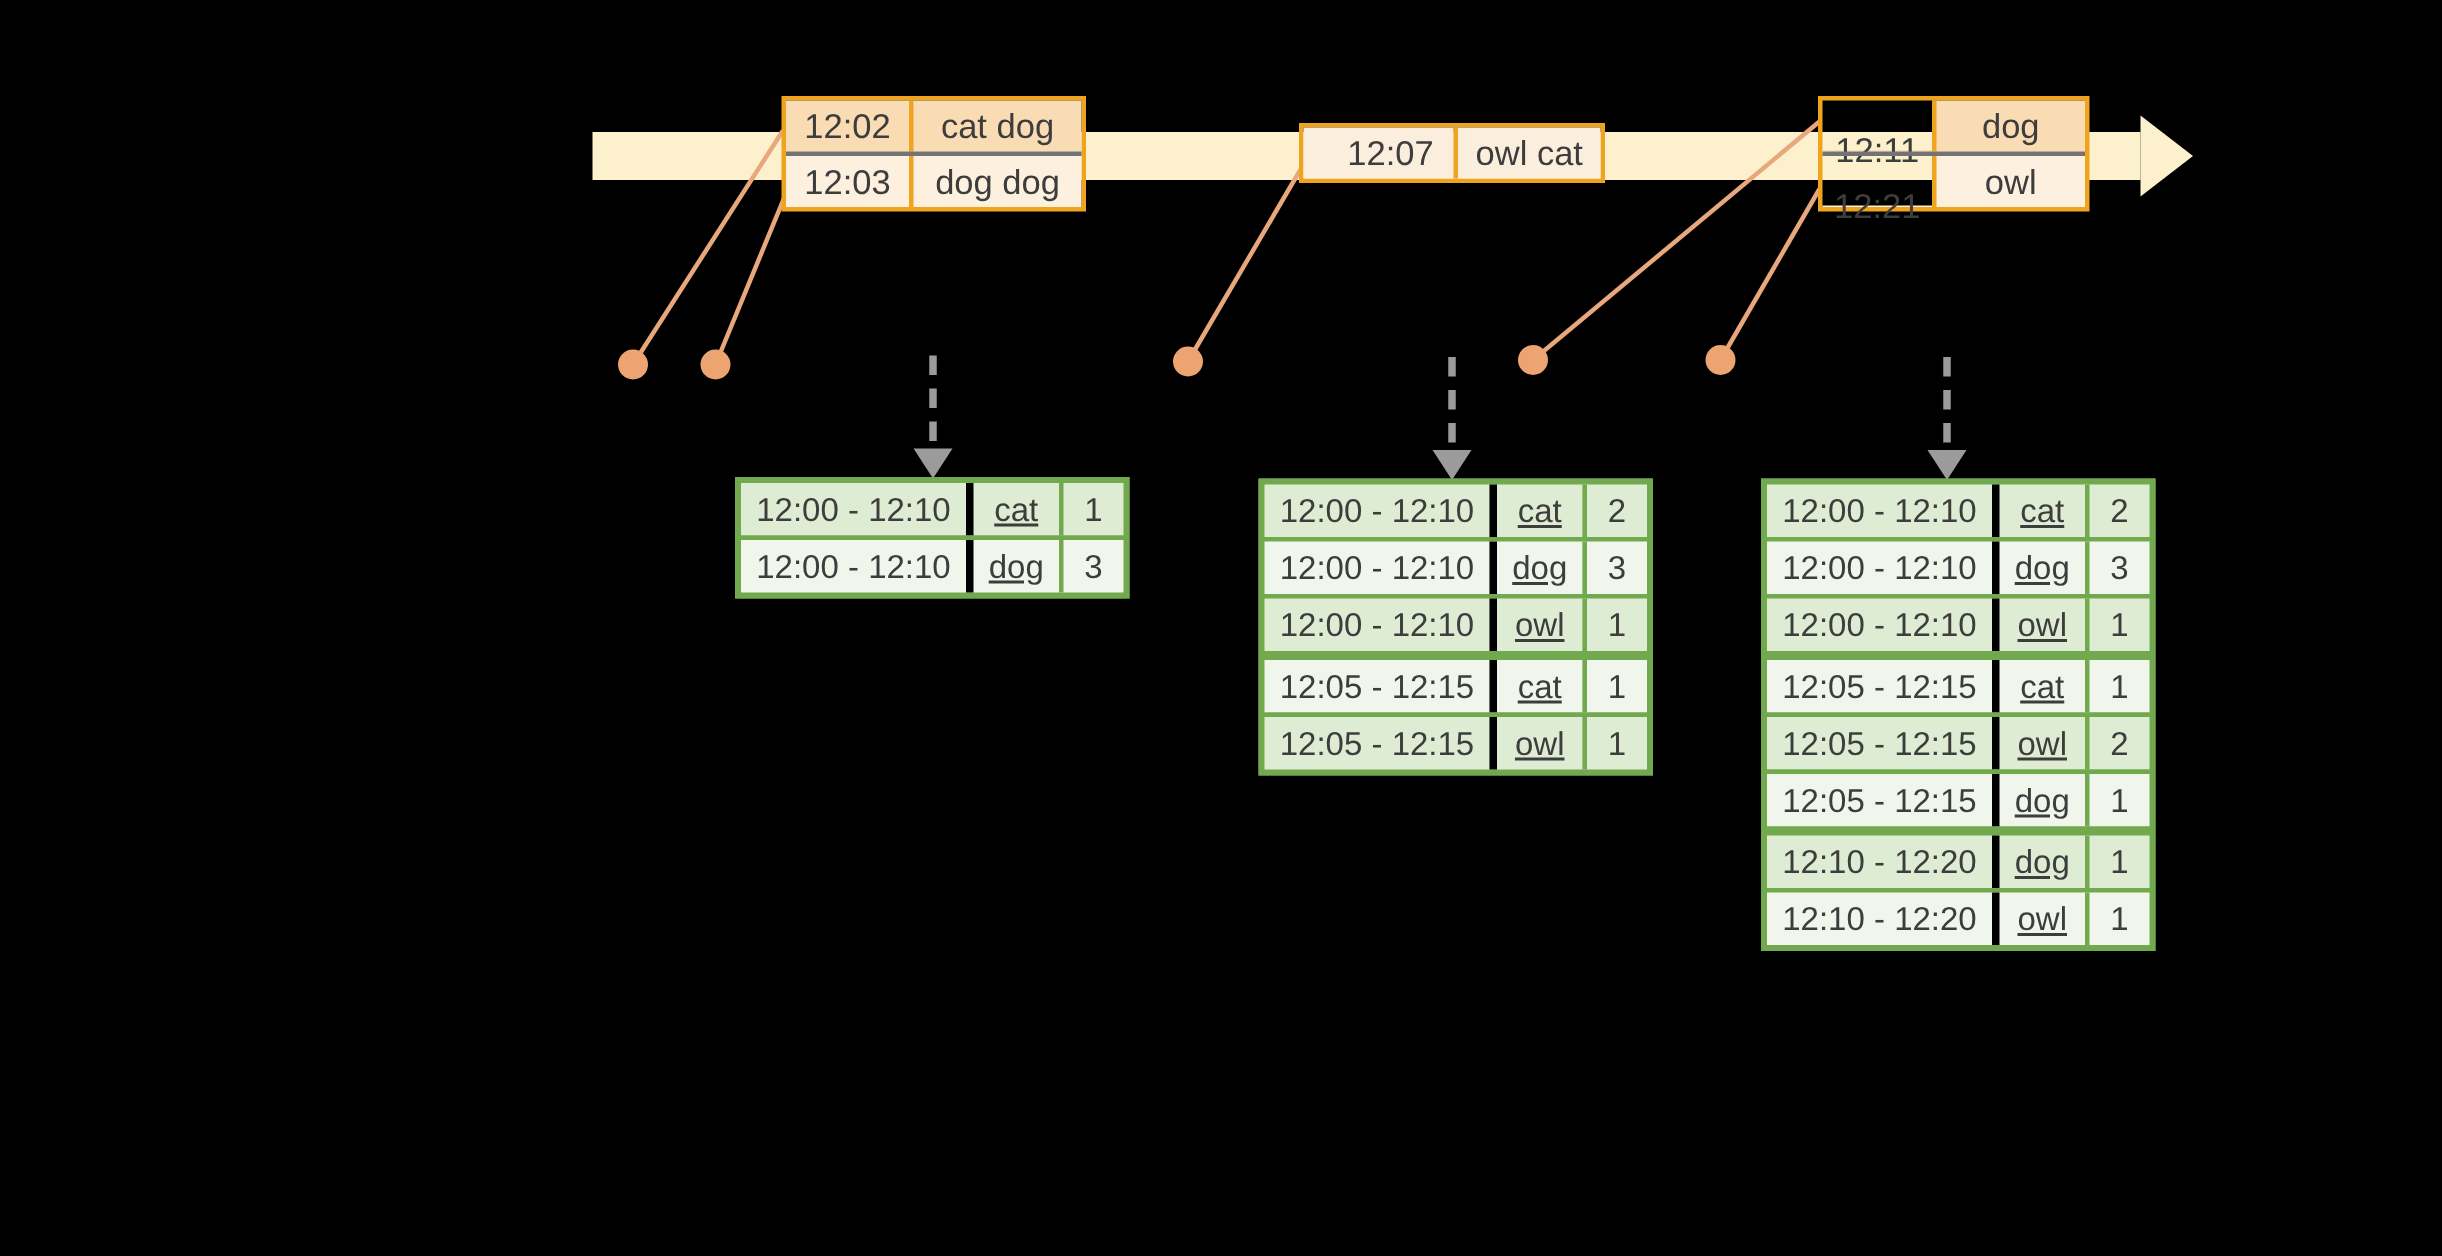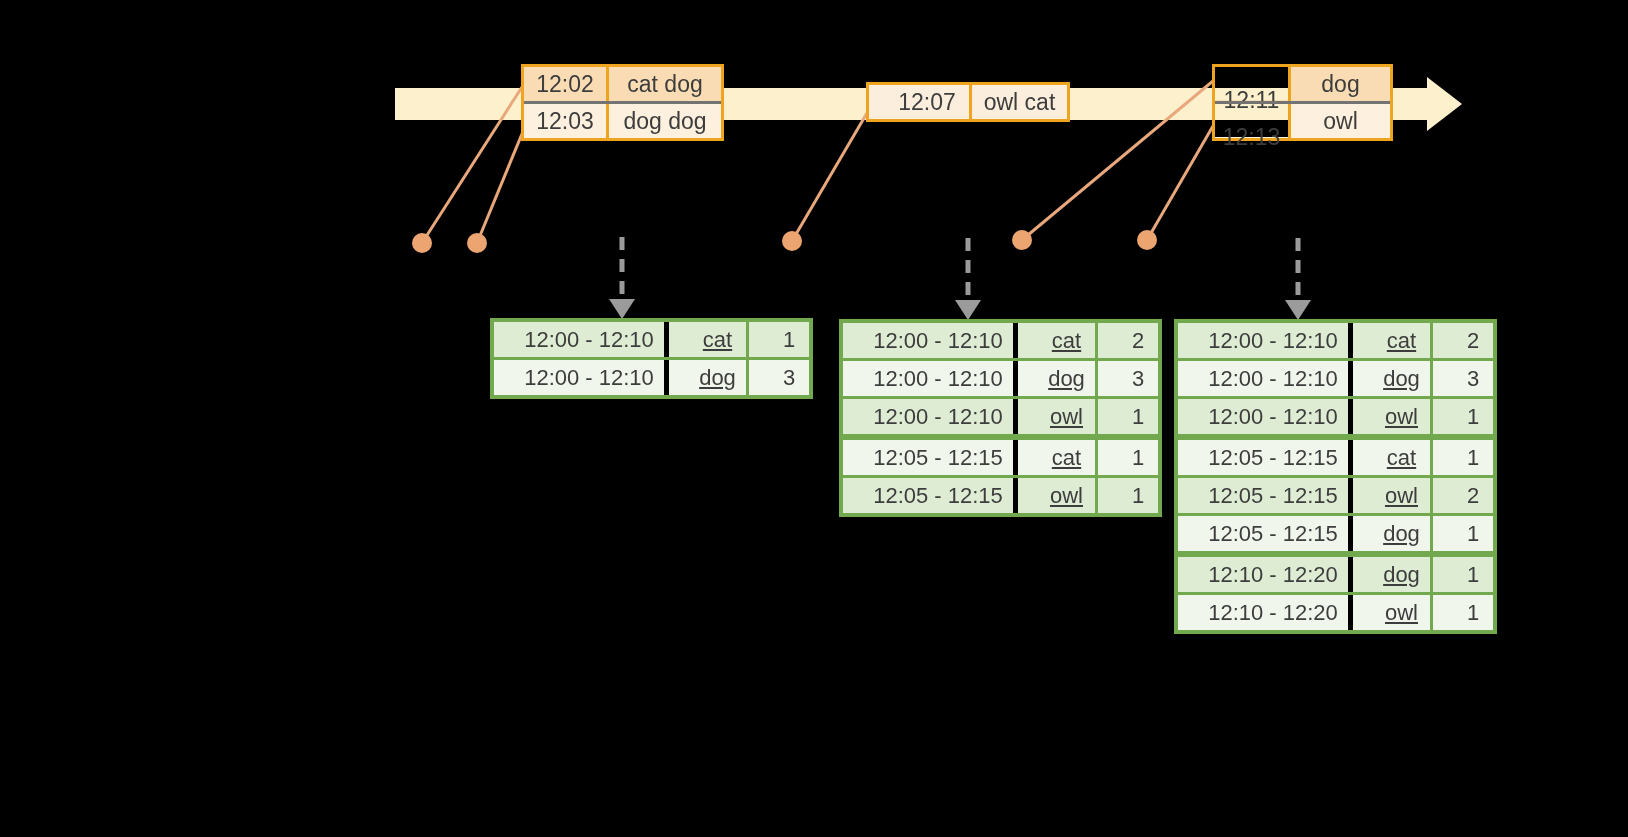--- a/index.html
+++ b/index.html
@@ -42,21 +42,21 @@
     box-sizing:border-box;
     background:#73a94e;
   }
   .grow { display:flex; height:35px; }
   .grow + .grow { border-top:3px solid #73a94e; }
   .grow.group-start { border-top-width:6px; }
   .grow.tint .gcell { background:#dfecd4; }
   .grow.lite .gcell { background:#f1f6ed; }
   .gcell {
     display:flex; align-items:center; justify-content:center;
-    font-size:22px; line-height:1;padding-left:20px;
+    font-size:22px; line-height:1;
   }
   .gcell.window { width:150px; }
   .gcell.word   { width:57px; border-left:5px solid #000000;text-decoration:underline; }
   .gcell.count  { width:40px; border-left:3px solid #73a94e; }
 </style>
 </head>
 <body>
 
 <div class="canvas">
 
@@ -110,21 +110,21 @@
       <div class="ecell words">owl cat</div>
     </div>
   </div>
 
   <div class="ebox ebox3" style="left:1212px; top:64px; width:181px;">
     <div class="erow dark">
       <div class="ecell time">12:11</div>
       <div class="ecell words">dog</div>
     </div>
     <div class="erow light">
-      <div class="ecell time">12:13</div>
+      <div class="ecell time">12:21</div>
       <div class="ecell words">owl</div>
     </div>
   </div>
 
   <div class="gtable" style="left:490px; top:318px;">
     <div class="grow tint">
       <div class="gcell window">12:00 - 12:10</div>
       <div class="gcell word">cat</div>
       <div class="gcell count">1</div>
     </div>

